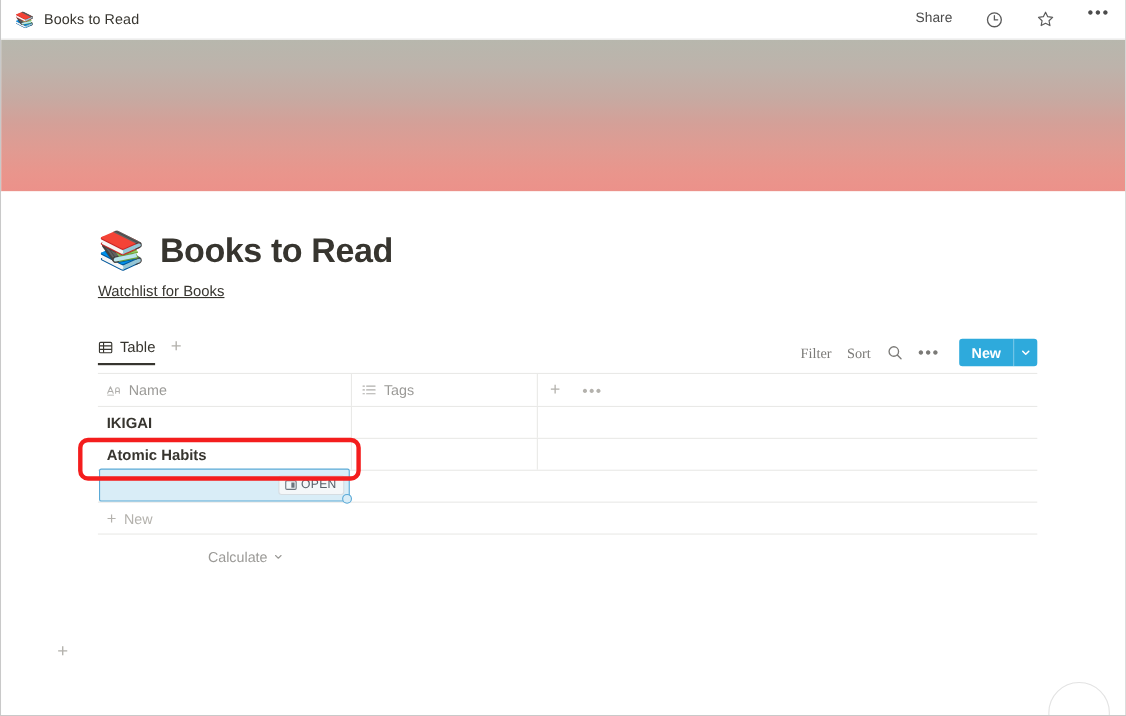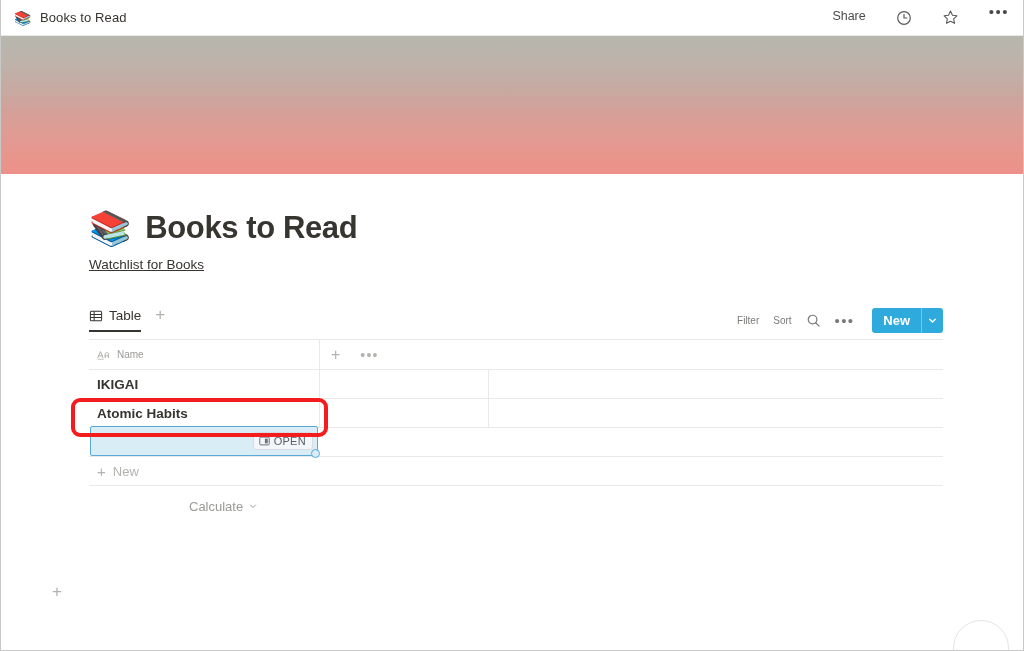--- a/index.html
+++ b/index.html
@@ -158,22 +158,23 @@
   }
 
   .toolbar {
     margin-left: auto;
     display: flex;
     align-items: center;
     gap: 14px;
     padding-bottom: 4px;
   }
   .tool-text {
-    font-size: 10px;
+    font-size: 13px;
     color: #7b7a77;
+    font-family: Liberation Serif, serif;
   }
   .tool-icon {
     color: #7b7a77;
     display: flex;
     align-items: center;
   }
   .tool-dots {
     color: #7b7a77;
     font-size: 15px;
     letter-spacing: 1.3px;
@@ -237,21 +238,21 @@
     gap: 7px;
   }
   .cell-rest {
     flex: 1;
     display: flex;
     align-items: center;
     padding-left: 11px;
     gap: 20px;
   }
   .hdr-text {
-    font-size: 10px;
+    font-size: 13px;
     color: #9b9a97;
   }
   .hdr-icon { color: #b0afac; display: flex; align-items: center; }
   .cell-value {
     font-size: 13.5px;
     color: #37352f;
     font-weight: 600;
   }
   .rest-plus { color: #b4b2ad; font-size: 16px; line-height: 12px; }
   .rest-dots { color: #b4b2ad; font-size: 14px; letter-spacing: 1.2px; line-height: 8px; }
@@ -447,20 +448,28 @@
           <div class="cell-name">
             <span class="hdr-icon">
               <svg width="14" height="11" viewBox="0 0 16 12" fill="none" stroke="#b0afac" stroke-width="1.1">
                 <path d="M1 9.5L3.9 2.6 6.8 9.5M2 7.6h3.9" stroke-linecap="round" stroke-linejoin="round"></path>
                 <path d="M9.3 9.5V5.4c0-1 .8-1.6 1.9-1.6s1.9.6 1.9 1.6v4.1M9.3 7.6h3.8" stroke-linecap="round"></path>
                 <path d="M0.6 11.4h7" stroke-width="0.9"></path>
               </svg>
             </span>
             <span class="hdr-text">Name</span>
           </div>
+          <div class="cell-tags">
+            <span class="hdr-icon">
+              <svg width="13" height="11" viewBox="0 0 14 12" fill="none" stroke="#b0afac" stroke-width="1.15" stroke-linecap="round">
+                <path d="M1 2.2h1.4M1 6h1.4M1 9.8h1.4M4.6 2.2h8.4M4.6 6h8.4M4.6 9.8h8.4"></path>
+              </svg>
+            </span>
+            <span class="hdr-text">Tags</span>
+          </div>
           <div class="cell-rest">
             <span class="rest-plus">+</span>
             <span class="rest-dots">•••</span>
           </div>
         </div>
 
         <div class="trow">
           <div class="cell-name">
             <span class="cell-value">IKIGAI</span>
           </div>

